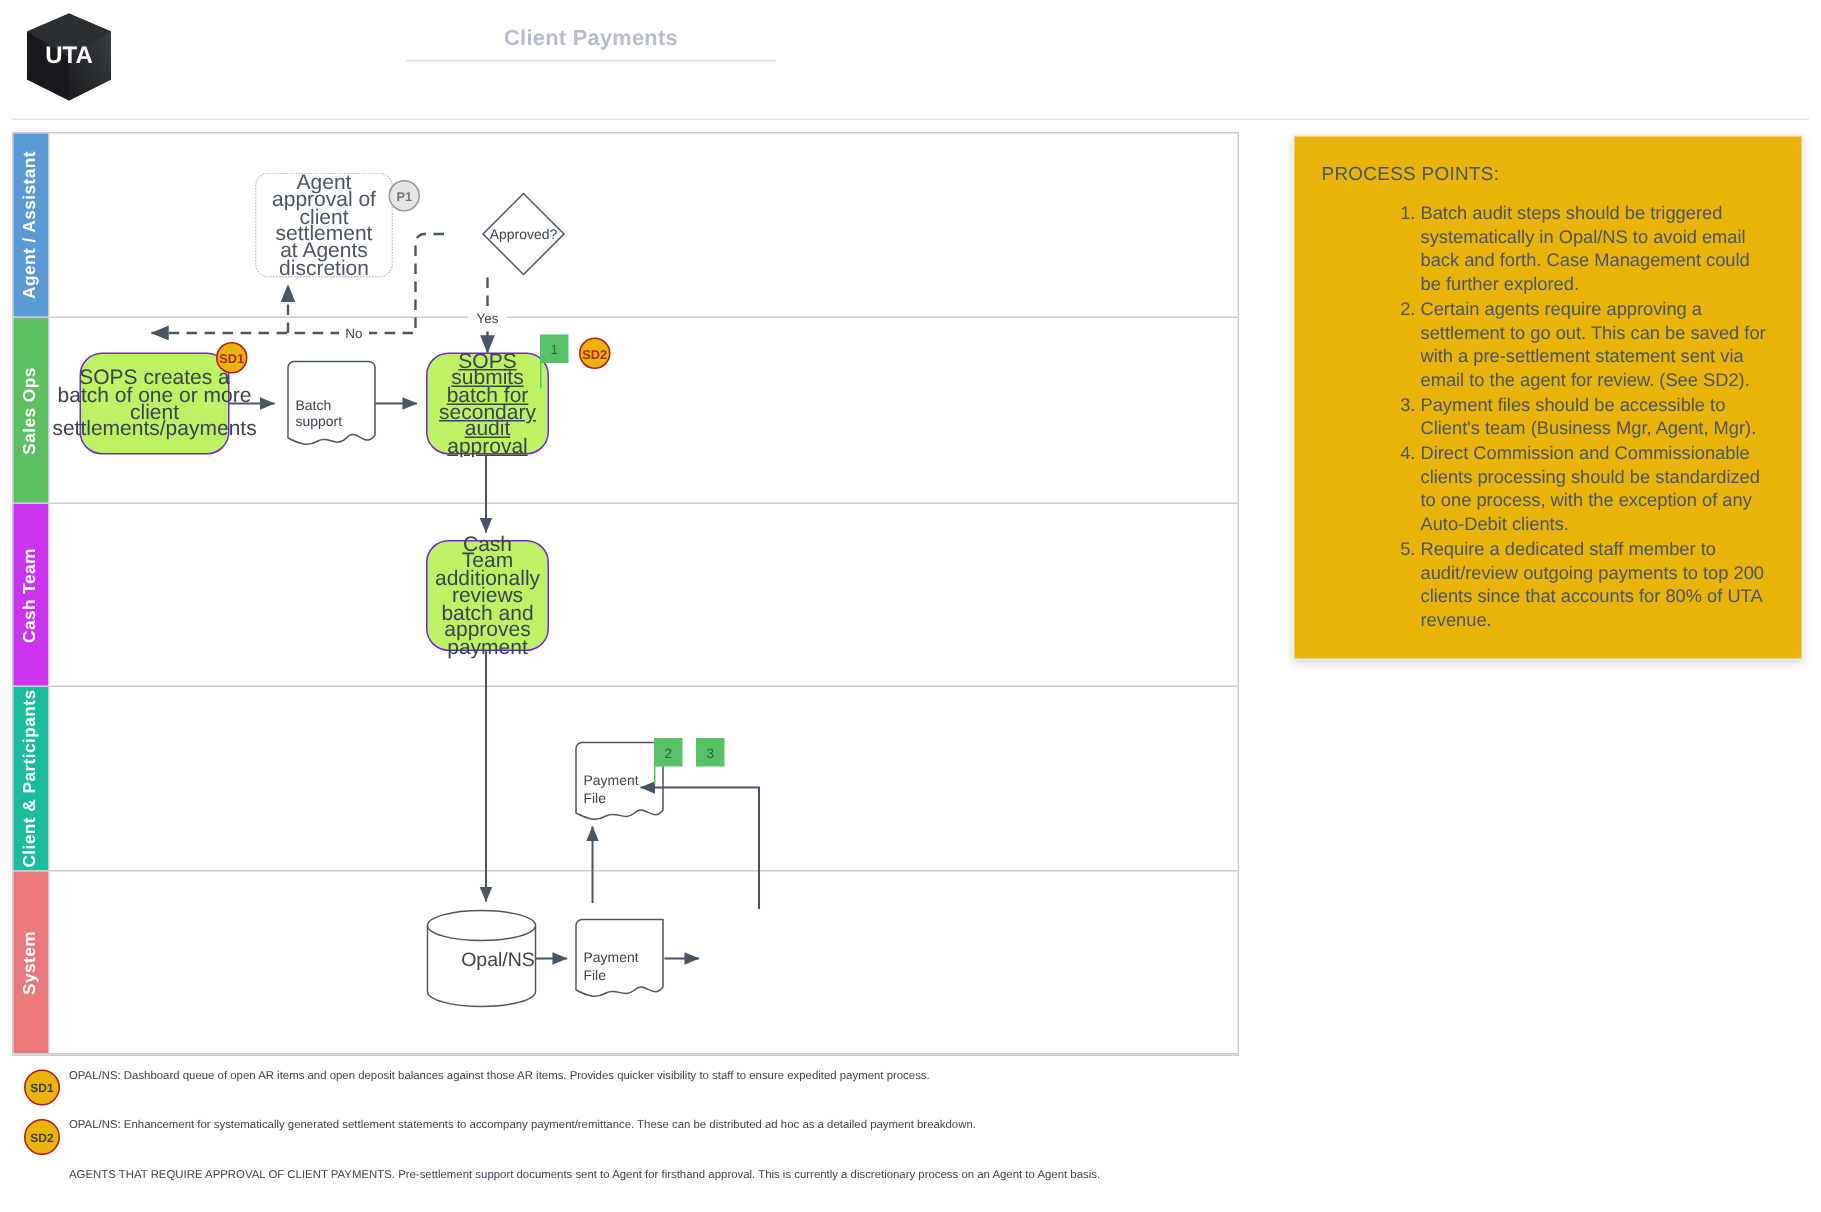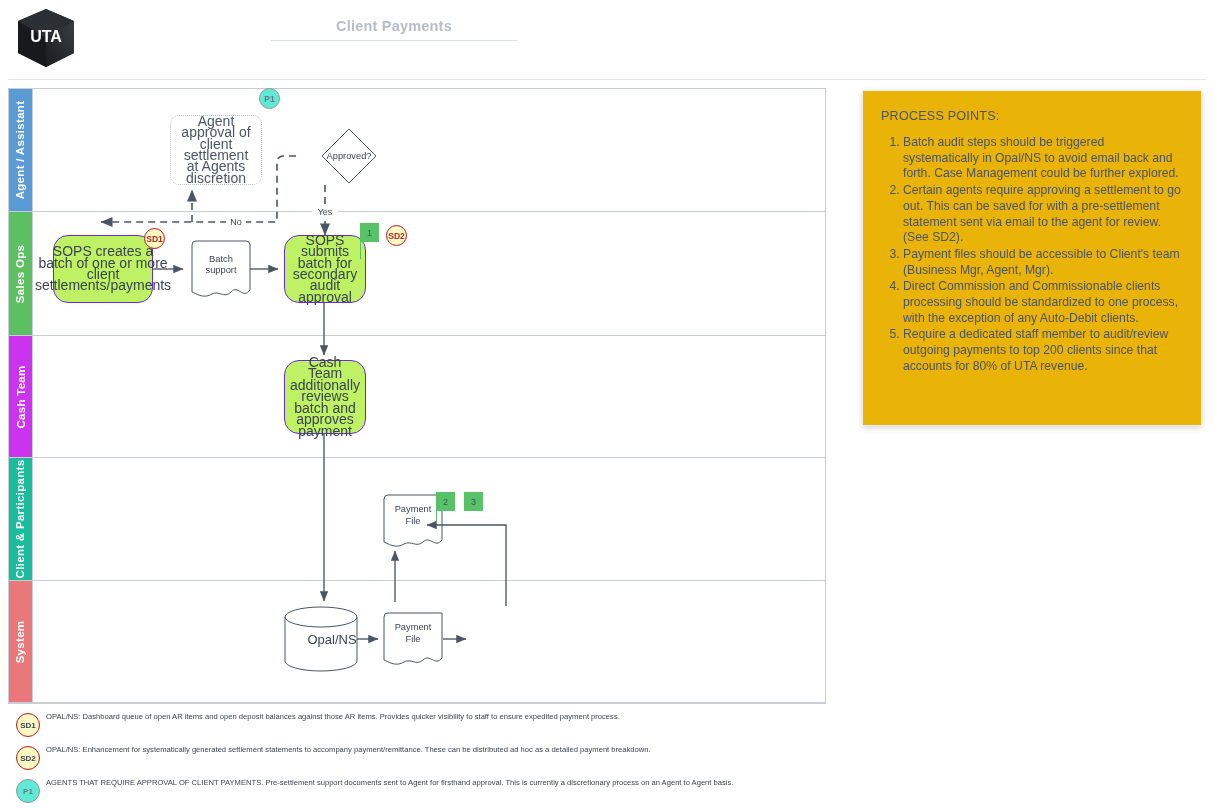--- a/index.html
+++ b/index.html
@@ -39,60 +39,60 @@
 
   
   .node{position:absolute;box-sizing:border-box;
         display:flex;align-items:center;justify-content:center;text-align:center;
         font-size:14px;line-height:11.4px;color:#3b4351;padding:3px 5px;}
   .proc{border:1px solid #6d28d9;border-radius:15px;background:#bef264;}
   .ghost{border:1px dotted #b9bfc8;border-radius:9px;background:#fff;color:#4a5565;}
 
   .docwrap{position:absolute;}
   .docwrap svg{position:absolute;left:0;top:0;}
-  .doclabel{position:absolute;left:0;top:0;width:100%;height:100%;
-            display:flex;align-items:center;justify-content:center;text-align:center;
+  .doclabel{position:absolute;left:0;top:11px;width:100%;height:100%;
+            display:flex;align-items:center;justify-content:center;text-align:left;
             font-size:9.3px;line-height:11.4px;color:#3b4351;
             padding:0 6px 12px 6px;box-sizing:border-box;}
 
   .dbwrap{position:absolute;}
   .dbwrap svg{position:absolute;left:0;top:0;}
   .dblabel{position:absolute;left:0;top:0;width:100%;height:100%;
            display:flex;align-items:center;justify-content:center;
            font-size:13px;color:#3b4351;padding-left:11px;}
 
   .diamond{position:absolute;}
   .diamond svg{position:absolute;left:0;top:0;}
   .dlabel{position:absolute;top:50%;left:50%;transform:translate(-50%,-50%);
           white-space:nowrap;font-size:9.3px;color:#3b4351;}
 
   
   .marker-circle{position:absolute;border-radius:50%;
       display:flex;align-items:center;justify-content:center;
       font-size:8.5px;font-weight:bold;color:#b02a2a;}
-  .marker-red{background:#fef9c3;border:1.4px solid #b5161c;}
-  .marker-gray{background:#5eead4;border:1.4px solid #9097a2;color:#6e7582;}
+  .marker-red{background:#eab308;border:1.4px solid #b5161c;}
+  .marker-gray{background:#e5e5e5;border:1.4px solid #9097a2;color:#6e7582;margin-top:32px;}
 
   .flagbox{position:absolute;background:#57c268;
       display:flex;align-items:center;justify-content:center;
       font-size:9px;color:#3f5a44;}
   .flagstem{position:absolute;width:1.4px;background:#57c268;}
 
   
   .connectors{position:absolute;left:0;top:0;width:818px;height:616px;
               pointer-events:none;}
 
   
   .pp-panel{position:absolute;left:862px;top:90px;width:340px;min-height:336px;
             background:#eab308;border:1px solid #eceef1;
             box-shadow:0 2px 6px rgba(0,0,0,.16);padding:18px 20px 16px 18px;
             box-sizing:border-box;}
   .pp-title{font-size:12.6px;color:#4a5565;margin:0 0 12px 0;letter-spacing:.2px;}
   .pp-list{margin:0;padding:0 0 0 22px;}
-  .pp-list li{font-size:12.2px;line-height:15.7px;color:#4a5565;margin-bottom:1px;}
+  .pp-list li{font-size:12.2px;line-height:15.7px;color:#4a5565;margin-bottom:1px;margin-left:44px;}
 
   
   .legend{position:absolute;left:8px;top:712px;width:760px;}
   .legend-row{position:relative;min-height:26px;margin-bottom:7px;padding-left:38px;}
   .legend-badge{position:absolute;left:8px;top:1px;width:22px;height:22px;border-radius:50%;
       display:flex;align-items:center;justify-content:center;
       font-size:8px;font-weight:bold;}
   .legend-text{font-size:7.6px;line-height:10.6px;color:#3b4351;}
 </style>
 </head>
@@ -153,21 +153,21 @@
 
         <div class="docwrap" style="left:158px;top:28px;width:60px;height:62px;">
           <svg width="60" height="62" viewBox="0 0 60 62">
             <path d="M5,1 H55 a4,4 0 0,1 4,4 V50
                      c-7,10 -12,-6 -19,2 c-7,7 -12,-2 -19,2 c-7,4 -12,2 -20,-2
                      V5 a4,4 0 0,1 4,-4 Z" fill="#ffffff" stroke="#4a5565" stroke-width="1"></path>
           </svg>
           <div class="doclabel">Batch support</div>
         </div>
 
-        <div class="node proc" style="left:251px;top:23px;width:82px;height:68px;">SOPS submits batch for secondary audit approval</div>
+        <div class="node proc" style="left:251px;top:23px;width:82px;height:68px;text-decoration:underline;">SOPS submits batch for secondary audit approval</div>
       </div>
     </div>
 
     <div class="lane" style="top:247px;height:122px;">
       <div class="lane-head" style="background:#cc33ee;">
         <span>Cash Team</span>
       </div>
       <div class="lane-body">
         <div class="node proc" style="left:251px;top:24px;width:82px;height:74px;">Cash Team additionally reviews batch and approves payment</div>
       </div>

